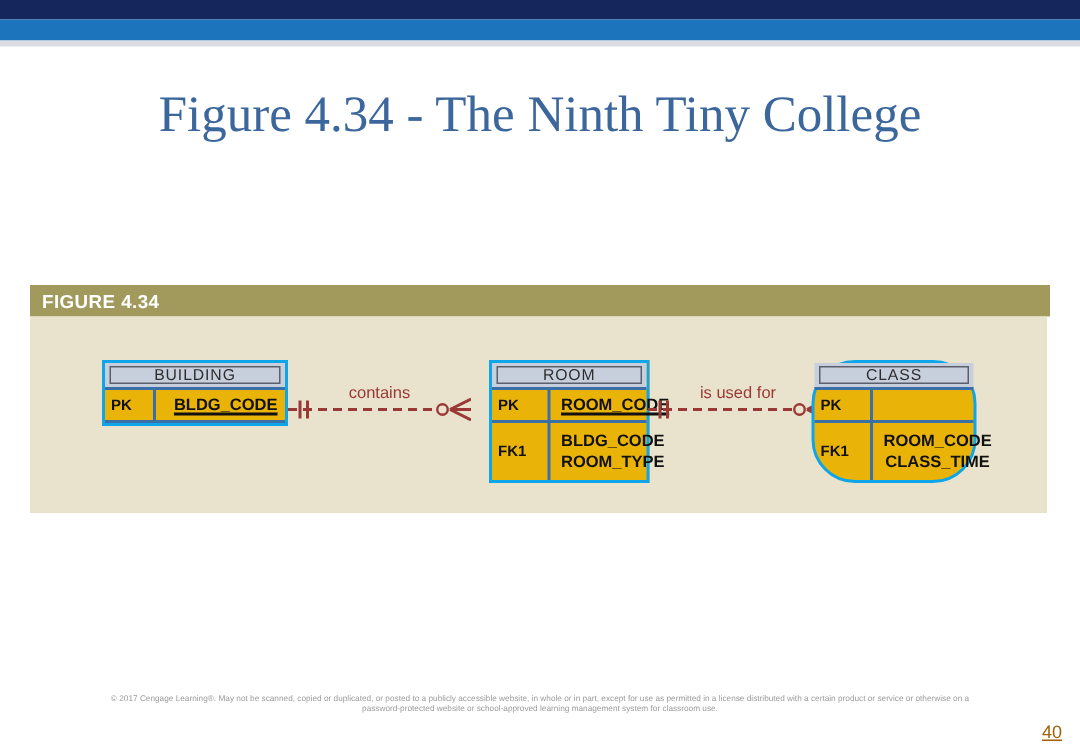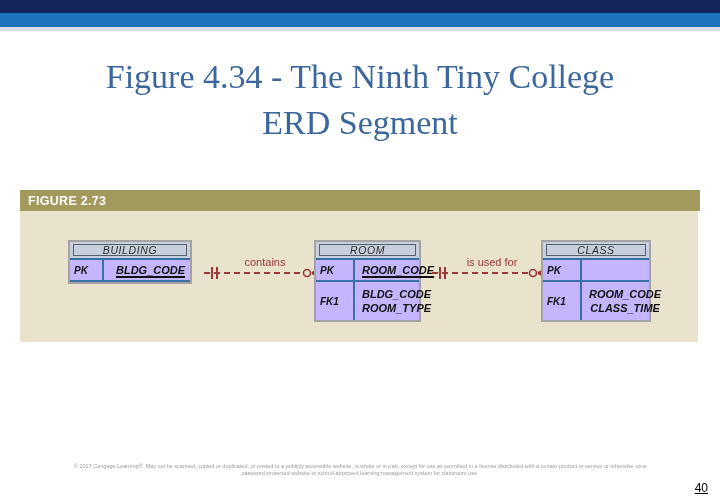--- a/index.html
+++ b/index.html
@@ -22,73 +22,72 @@
   .figure-caption { position: absolute; left: 20px; top: 190px; width: 680px; height: 21px;
     background: #a29a5c; color: #ffffff; display: flex; align-items: center;
     padding-left: 8px; font-size: 12.5px; font-weight: 700; letter-spacing: 0.3px; }
   .figure-caption .cap-label { margin-right: 8px; }
 
   
   .figure-panel { position: absolute; left: 20px; top: 211px; width: 678px; height: 131px;
     background: #e9e3cd; }
 
   
-  .entity { position: absolute; top: 240px; background: #c4b5fd; border: 2px solid #a3a3a3; font-style: italic; }
+  .entity { position: absolute; top: 240px; background: #eab308; border: 2px solid #0ea5e9; }
   .entity-building { left: 68px;  width: 124px; }
-  .entity-room     { left: 314px; width: 107px; }
-  .entity-class    { left: 541px; width: 110px; }
+  .entity-room     { left: 326px; width: 107px; }
+  .entity-class    { left: 541px; width: 110px; border-radius: 29px; }
 
   .entity-header { position: relative; height: 18px; background: #c7cfdc; border-bottom: 2px solid #3a6fa8; }
   .entity-title-box { position: absolute; inset: 2px 3px; border: 1px solid #5a5f6b;
     display: flex; align-items: center; justify-content: center; }
   .entity-title { font-size: 10.5px; color: #2d2d2d; letter-spacing: 0.6px; }
 
   .row { display: flex; }
   .pk-row { height: 22px; border-bottom: 2px solid #3a6fa8; }
   .attr-row { height: 38px; }
   .key-cell { flex: none; border-right: 2px solid #3a6fa8; display: flex; align-items: center;
     padding-left: 4px; font-size: 10px; font-weight: 700; color: #111111; }
   .entity-building .key-cell { width: 34px; }
   .entity-room .key-cell, .entity-class .key-cell { width: 39px; }
   .attr-cell { flex: 1; display: flex; flex-direction: column; justify-content: center;
     padding-left: 7px; font-size: 11px; line-height: 14px; font-weight: 700; color: #111111; text-align: center; }
   .pk-attr { text-decoration: underline; text-decoration-thickness: 1.5px; text-underline-offset: 2px; }
 
   
   .connector { position: absolute; top: 246px; height: 40px; }
-  .connector-1 { left: 204px; width: 122px; padding-left: 32px; }
+  .connector-1 { left: 192px; width: 122px; padding-left: 32px; }
   .connector-2 { left: 432px; width: 120px; }
   .rel-label { position: absolute; top: 10px; left: 0; width: 100%; text-align: center;
     font-size: 11px; line-height: 13px; color: #9a3836; }
   .rel-svg { position: absolute; left: 0; top: 0; }
   .rel-svg .dash  { stroke: #9a3836; stroke-width: 2; stroke-dasharray: 6 4; fill: none; }
   .rel-svg .solid { stroke: #9a3836; stroke-width: 2; fill: none; }
   .rel-svg .circ  { stroke: #9a3836; stroke-width: 1.6; fill: none; }
 
   
   .copyright { position: absolute; left: 0; top: 463px; width: 720px; text-align: center;
     font-size: 5.5px; line-height: 7px; color: #9b9b9b; }
-  .page-number { position: absolute; right: 12px; top: 481px; font-size: 12px; color: #000000; text-decoration: underline; }
+  .page-number { position: absolute; right: 12px; top: 481px; font-size: 12px; color: #a16207; text-decoration: underline; }
 </style>
 </head>
 <body>
 
 <div class="slide">
 
   <div class="bar-navy"></div>
   <div class="bar-blue"></div>
   <div class="bar-gray"></div>
 
   <div class="slide-title">
     <div>Figure 4.34 - The Ninth Tiny College</div>
-    <div>ERD Segment</div>
   </div>
 
   <div class="figure-caption">
-    <span class="cap-label">FIGURE 2.73</span>
+    <span class="cap-label">FIGURE 4.34</span>
   </div>
 
   <div class="figure-panel"></div>
 
   <div class="entity entity-building">
     <div class="entity-header">
       <div class="entity-title-box">
         <span class="entity-title">BUILDING</span>
       </div>
     </div>

